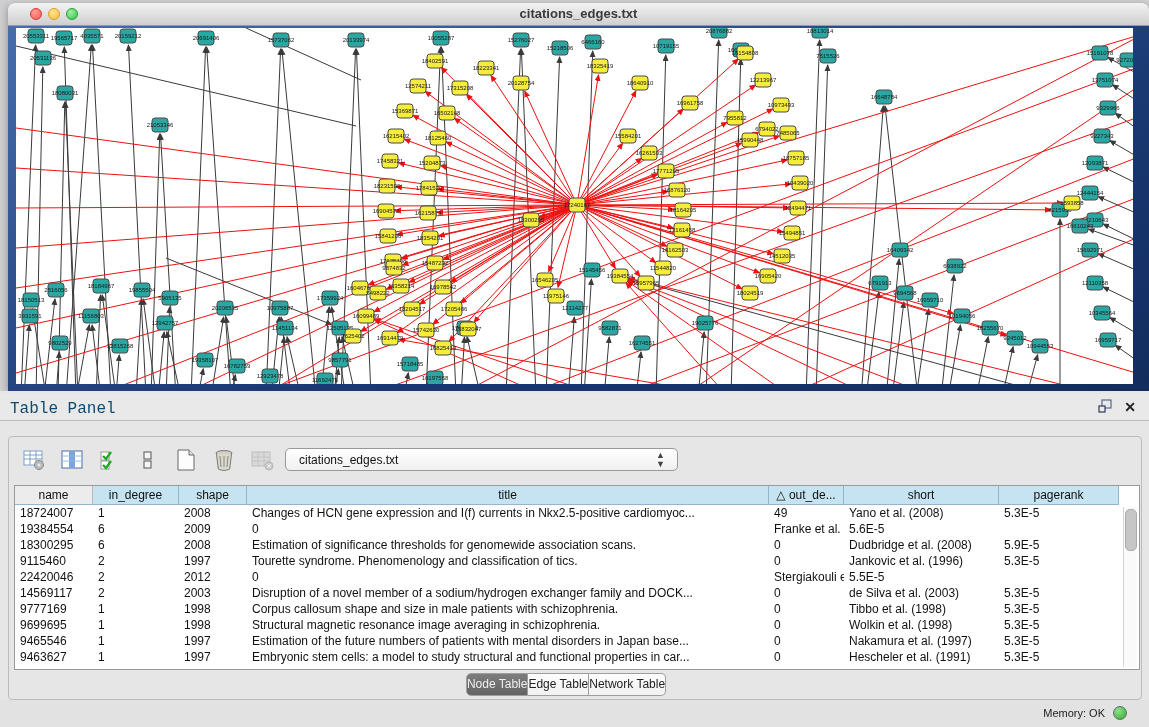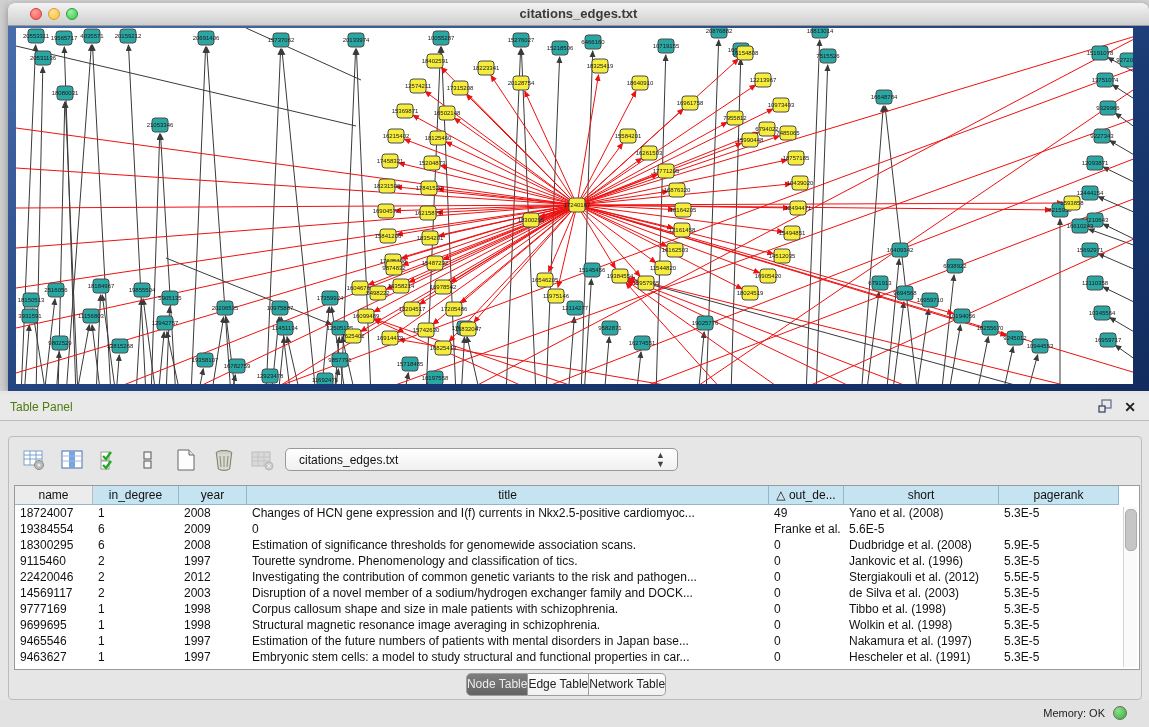--- a/index.html
+++ b/index.html
@@ -15,21 +15,21 @@
   .tl.grn{left:58px;background:radial-gradient(circle at 35% 30%,#9fefa3,#33c748);border:1px solid #23a033;}
   .win-title{position:absolute;left:0;right:0;top:3px;text-align:center;font-size:13px;font-weight:bold;color:#3a3a3a;}
   .canvas{position:absolute;left:8px;top:25px;width:1117px;height:356px;background:#ffffff;}
   .canvas svg{display:block;}
   .er{stroke:#ee1111;stroke-width:1;}
   .ek{stroke:#3a3a3a;stroke-width:1;}
   .node-label{font-size:6px;fill:#1a1a1a;text-anchor:middle;font-family:"Liberation Sans",sans-serif;}
   
   .panel{position:absolute;left:0;top:391px;width:1149px;height:309px;background:#e6e6e6;}
   .panel-titlebar{position:absolute;left:0;top:3px;width:1149px;height:26px;background:#e9e9e9;border-bottom:1px solid #bdbdbd;}
-  .panel-title{position:absolute;left:10px;top:6px;font-size:12px;color:#4d7c0f;}
+  .panel-title{position:absolute;left:10px;top:6px;font-size:16px;color:#0c4a6e;font-family:Liberation Mono, monospace;}
   .panel-btn{position:absolute;top:4px;width:18px;height:18px;text-align:center;line-height:18px;cursor:default;}
   .float-btn{right:34px;}
   .close-btn{right:10px;font-size:14px;font-weight:bold;color:#222;}
   .group-box{position:absolute;left:8px;top:45px;width:1132px;height:262px;border:1px solid #bcbcbc;border-radius:4px;background:#e6e6e6;}
   
   .toolbar{position:absolute;left:20px;top:52px;height:34px;display:flex;align-items:center;gap:10px;}
   .tbtn{width:28px;height:28px;display:flex;align-items:center;justify-content:center;}
   .fx{font-family:"Liberation Serif",serif;font-style:italic;font-weight:bold;font-size:15px;color:#222;}
   .combo{position:absolute;left:285px;top:57px;width:393px;height:23px;border:1px solid #999;border-radius:5px;
     background:linear-gradient(#ffffff,#f0f0f0);box-sizing:border-box;}
@@ -615,21 +615,21 @@
 
   <div class="combo">
     <span class="combo-text">citations_edges.txt</span>
     <span class="combo-arrows">▲<br>▼</span>
   </div>
 
   <div class="tablebox">
     <div class="thead" id="thead">
         <div class="th gray">name</div>
         <div class="th">in_degree</div>
-        <div class="th">year</div>
+        <div class="th">shape</div>
         <div class="th">title</div>
         <div class="th">△ out_de...</div>
         <div class="th">short</div>
         <div class="th">pagerank</div>
       </div>
     <div class="tbody" id="tbody">
         <div class="tr">
           <div class="td">18724007</div>
           <div class="td">1</div>
           <div class="td">2008</div>
@@ -661,21 +661,20 @@
           <div class="td">1997</div>
           <div class="td">Tourette syndrome. Phenomenology and classification of tics.</div>
           <div class="td">0</div>
           <div class="td">Jankovic et al. (1996)</div>
           <div class="td">5.3E-5</div>
         </div>
         <div class="tr">
           <div class="td">22420046</div>
           <div class="td">2</div>
           <div class="td">2012</div>
-          <div class="td">Investigating the contribution of common genetic variants to the risk and pathogen...</div>
           <div class="td">0</div>
           <div class="td">Stergiakouli et al. (2012)</div>
           <div class="td">5.5E-5</div>
         </div>
         <div class="tr">
           <div class="td">14569117</div>
           <div class="td">2</div>
           <div class="td">2003</div>
           <div class="td">Disruption of a novel member of a sodium/hydrogen exchanger family and DOCK...</div>
           <div class="td">0</div>

